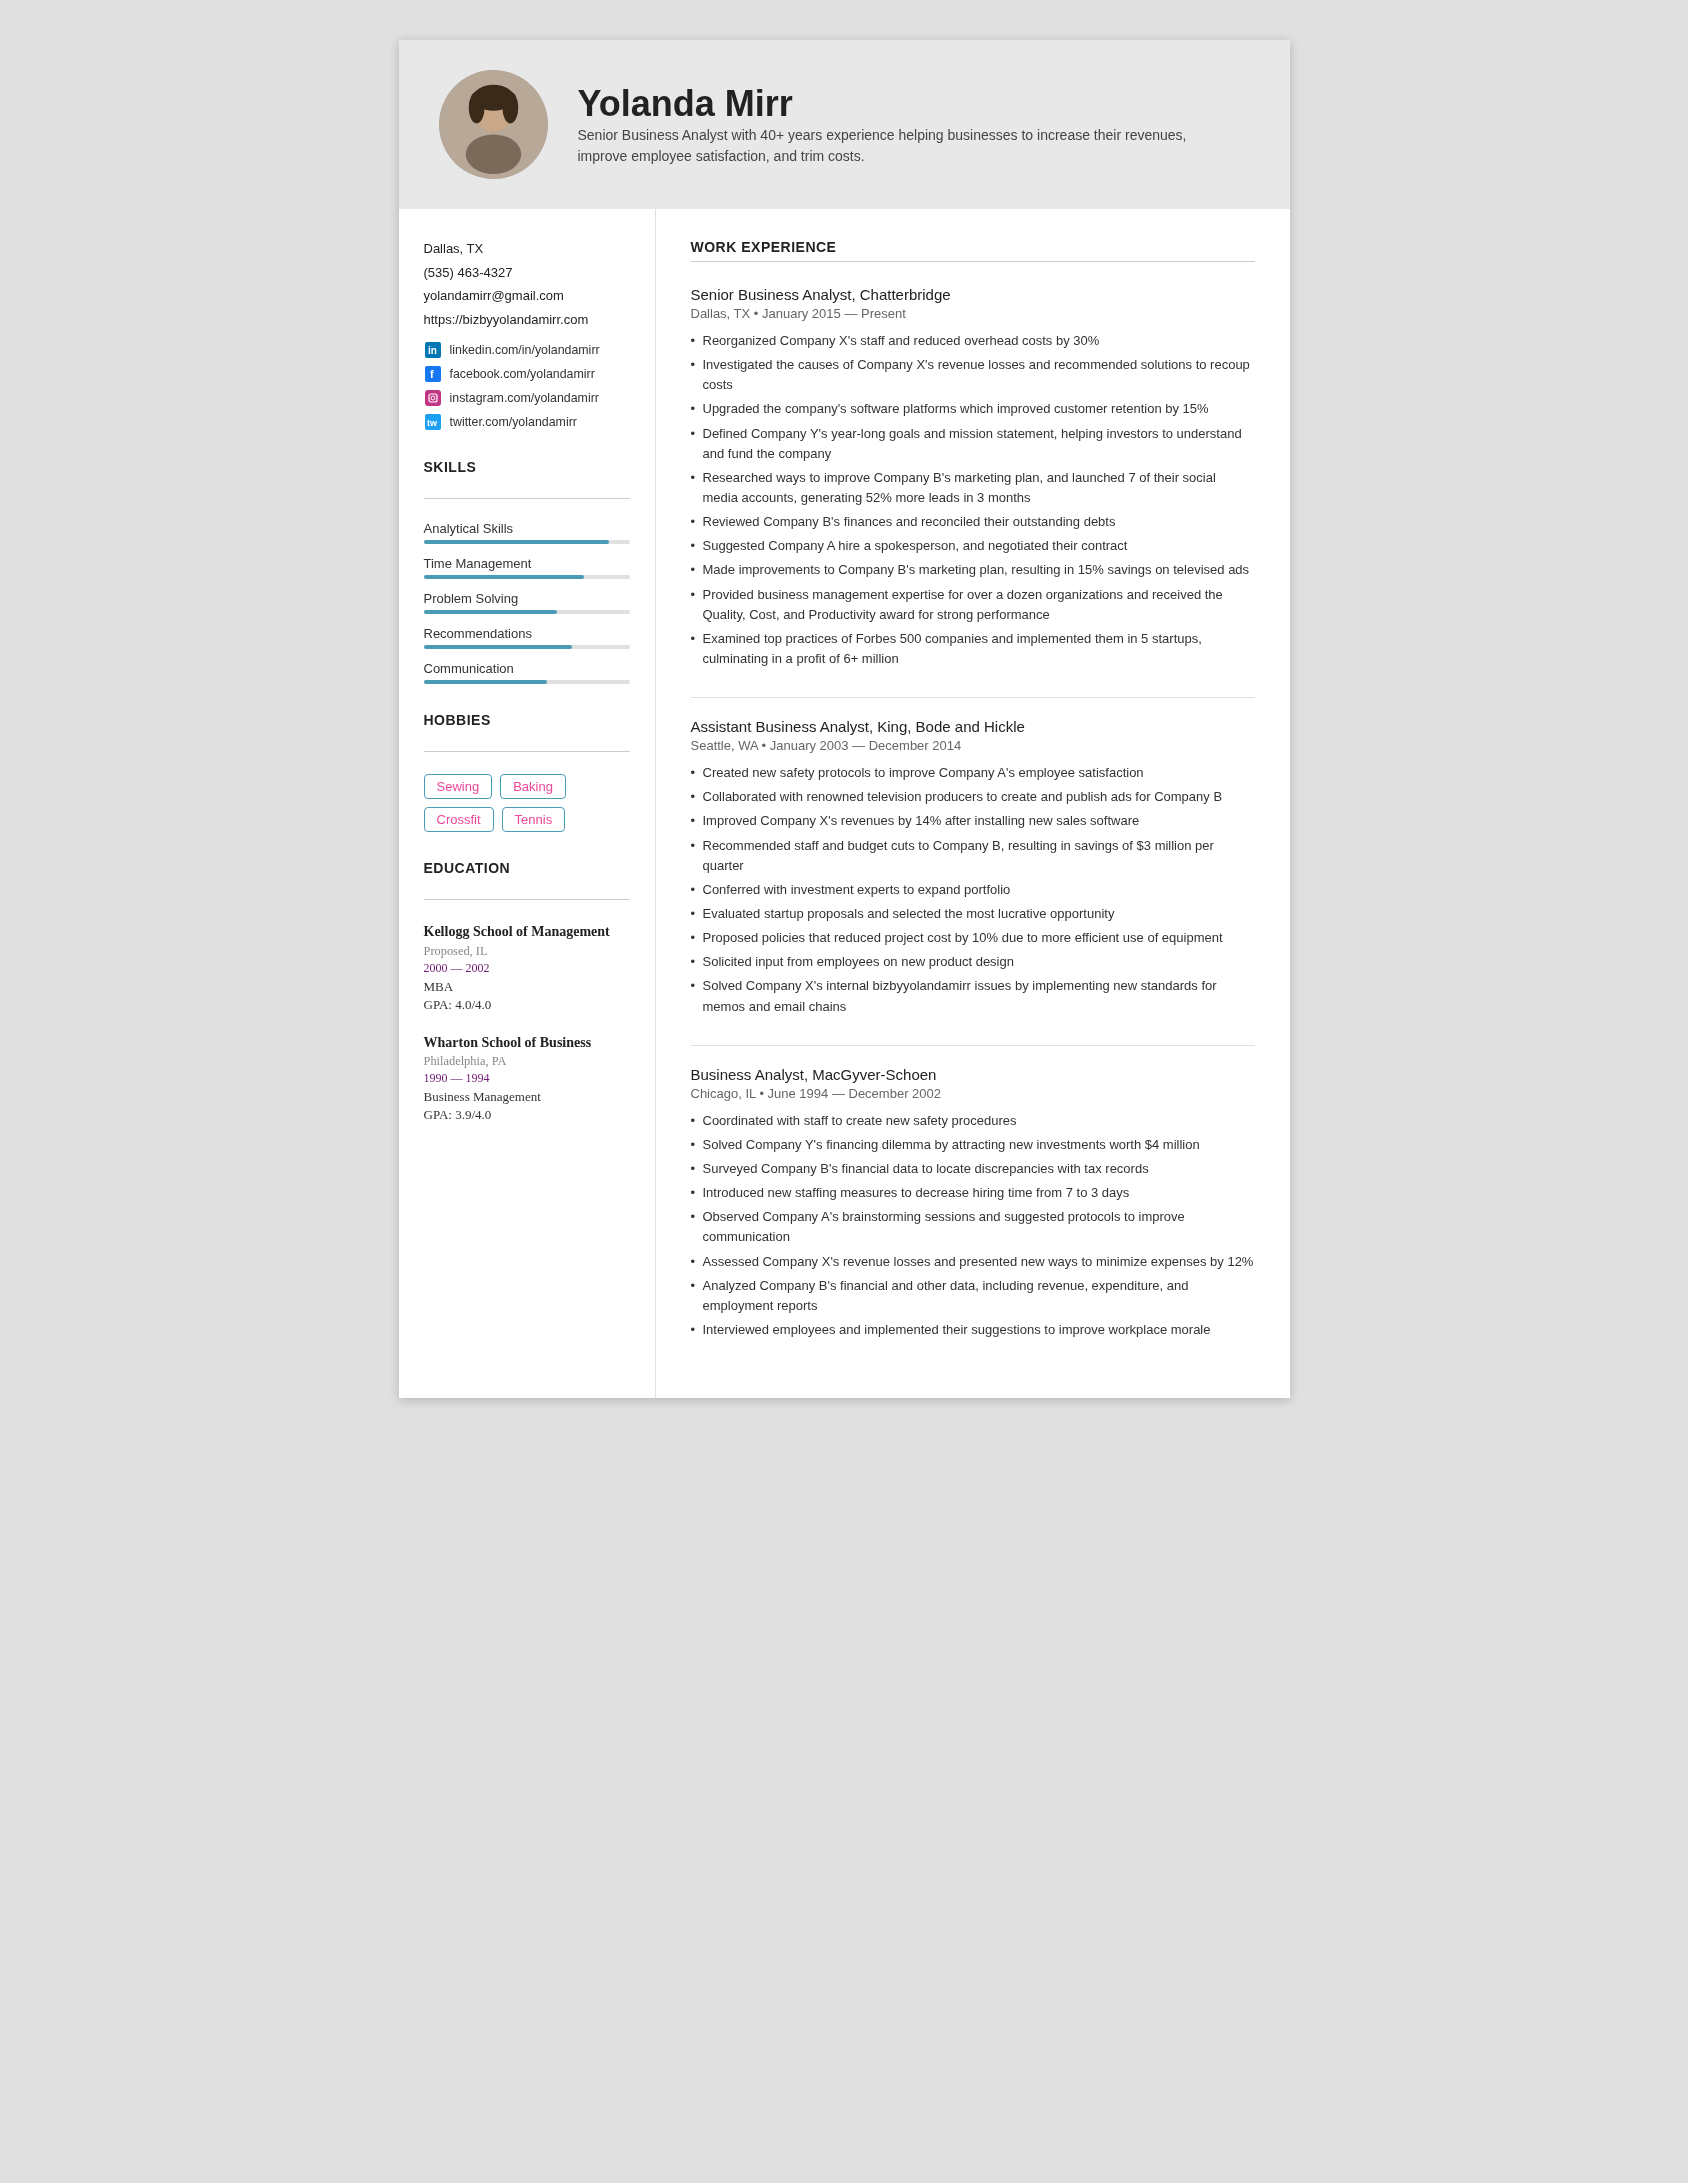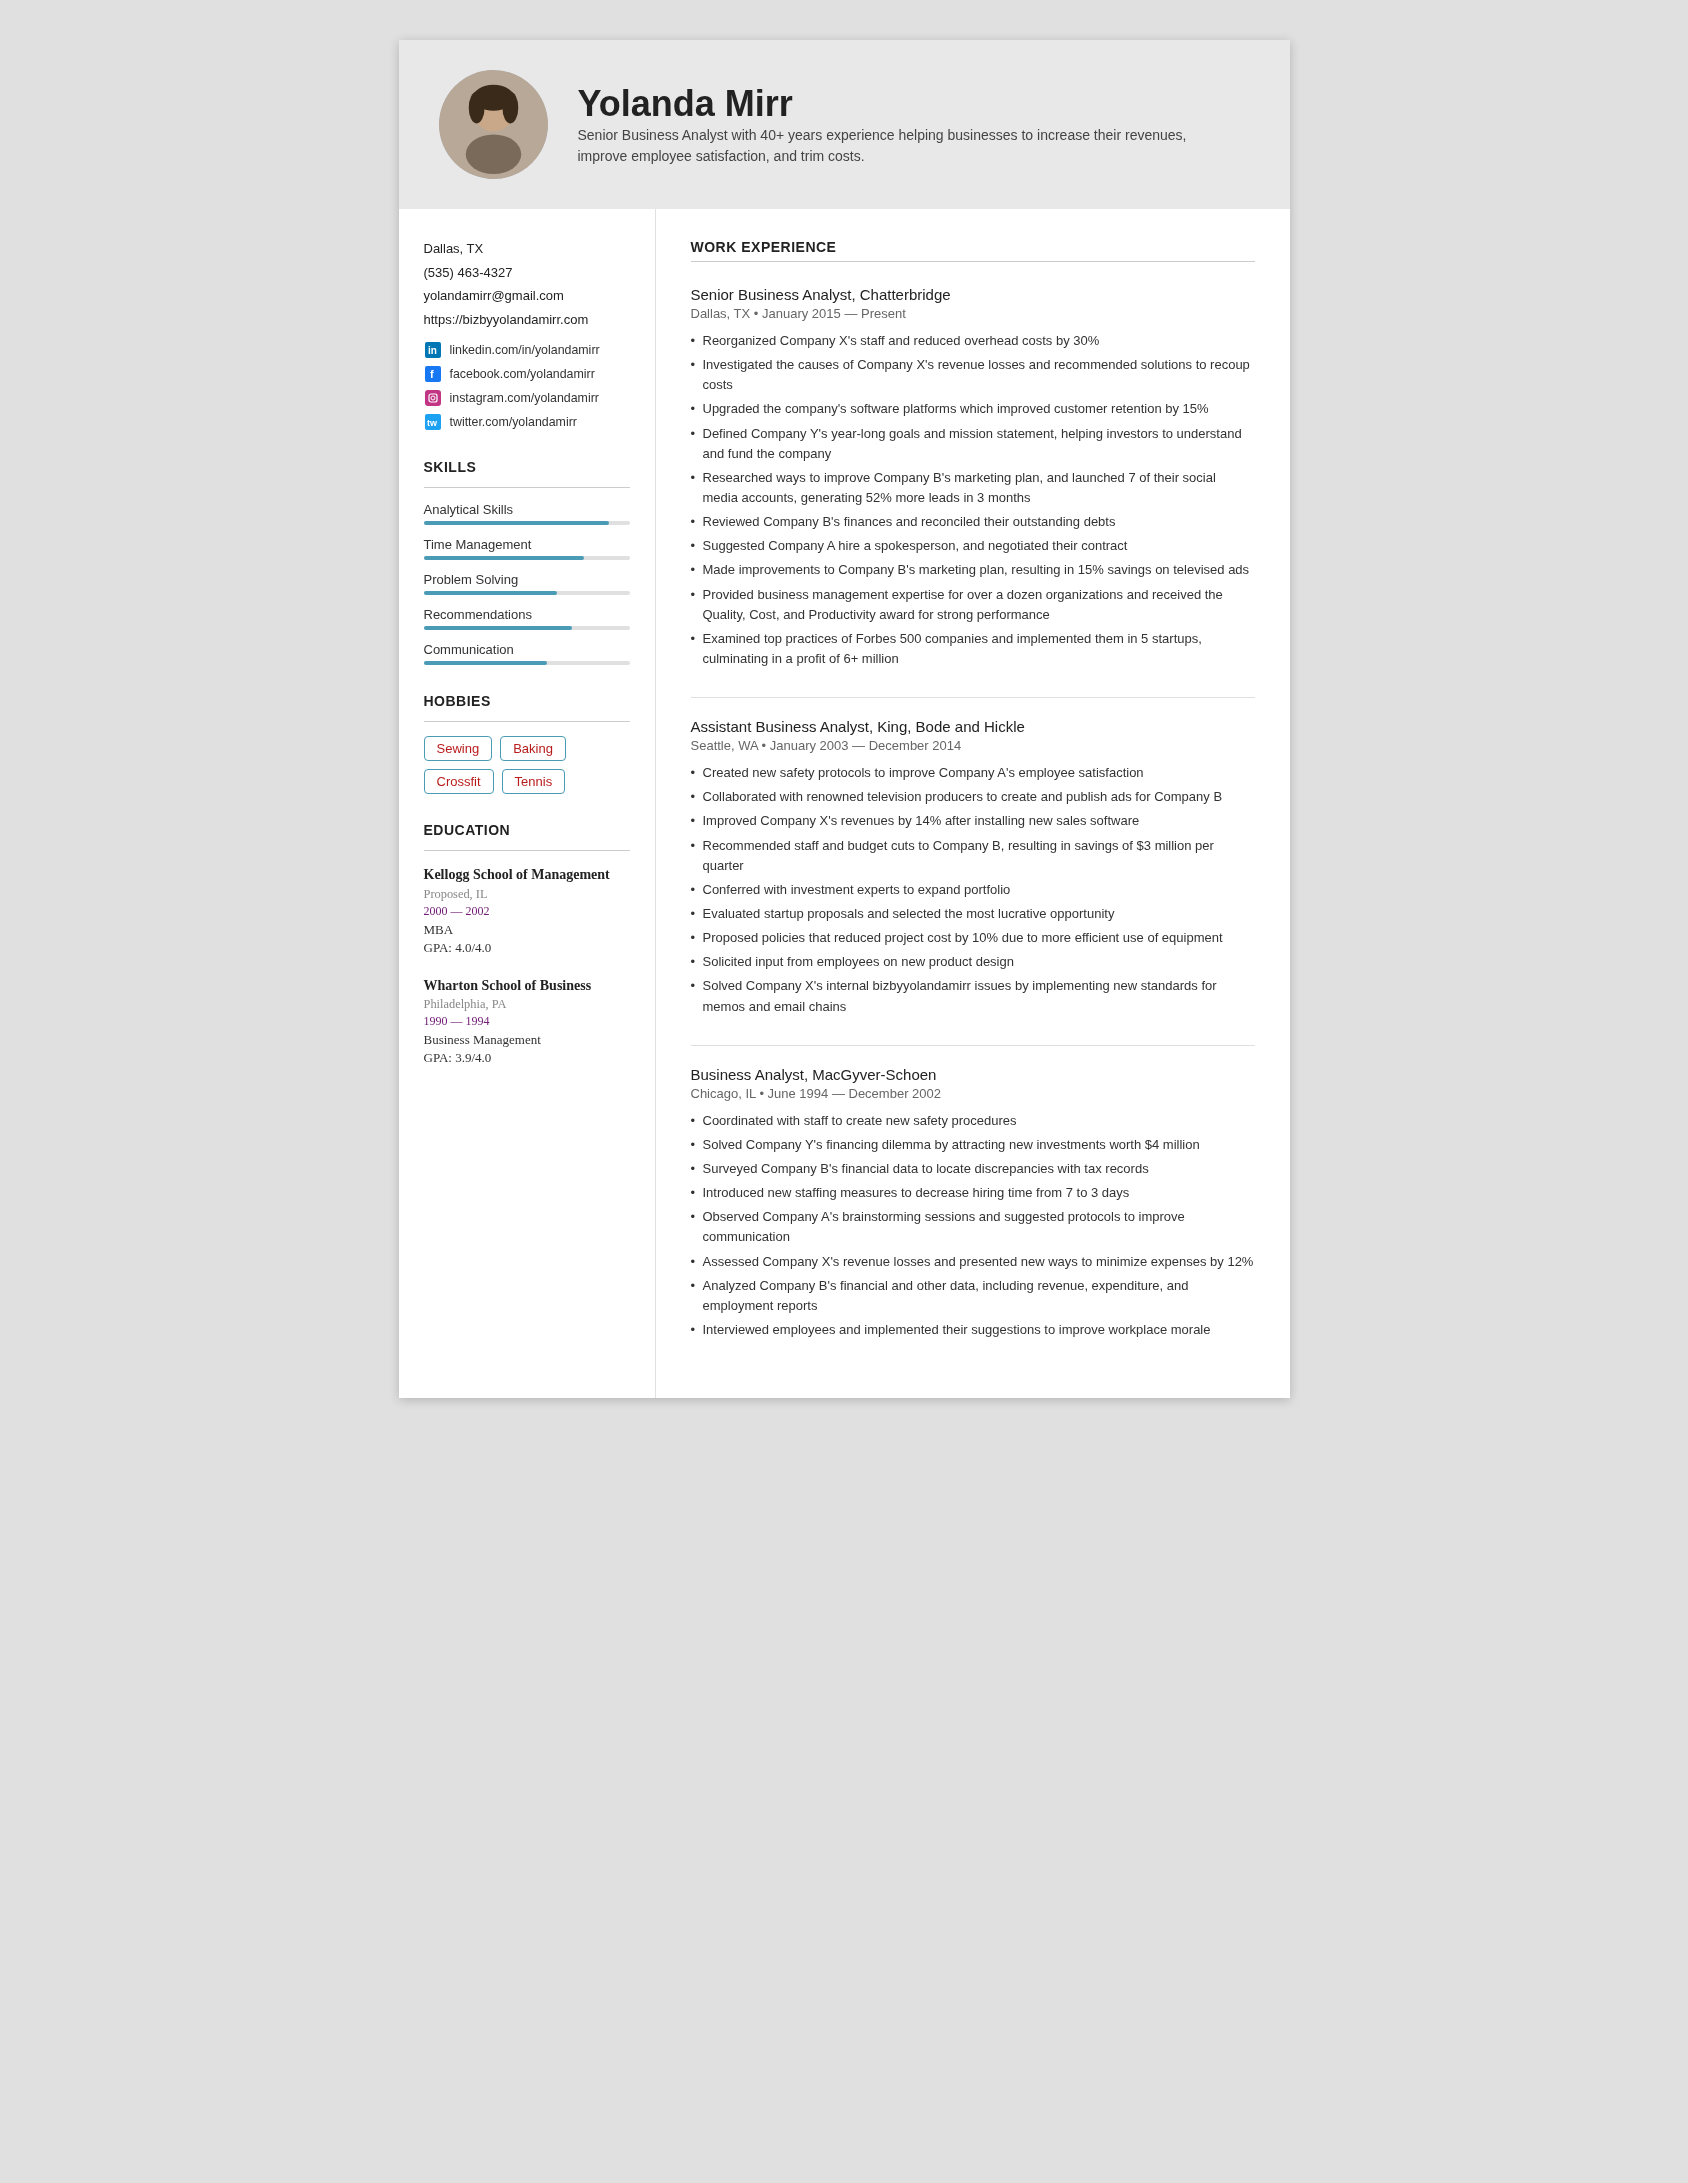--- a/index.html
+++ b/index.html
@@ -80,22 +80,22 @@
       display: flex;
       align-items: center;
       justify-content: center;
     }
     .section-title {
       font-size: 14px;
       font-weight: 900;
       color: #222;
       text-transform: uppercase;
       letter-spacing: 0.5px;
-      margin-bottom: 14px;
-      padding-bottom: 12px;
+      margin-bottom: 22px;
+      padding-bottom: 23px;
       border-bottom: 1px solid #ccc;
     }
     
     .skill-item { margin-bottom: 12px; }
     .skill-name {
       font-size: 13px;
       color: #333;
       margin-bottom: 4px;
     }
     .skill-bar-bg {
@@ -111,21 +111,21 @@
     }
     
     .hobbies-grid {
       display: flex;
       flex-wrap: wrap;
       gap: 8px;
       margin-top: 4px;
     }
     .hobby-tag {
       border: 1px solid #4a9bb5;
-      color: #b91c1c;
+      color: #ec4899;
       border-radius: 4px;
       padding: 4px 12px;
       font-size: 13px;
     }
     
     .edu-item { margin-bottom: 20px; font-family: Liberation Serif, serif; }
     .edu-school {
       font-size: 14px;
       font-weight: 700;
       color: #222;

